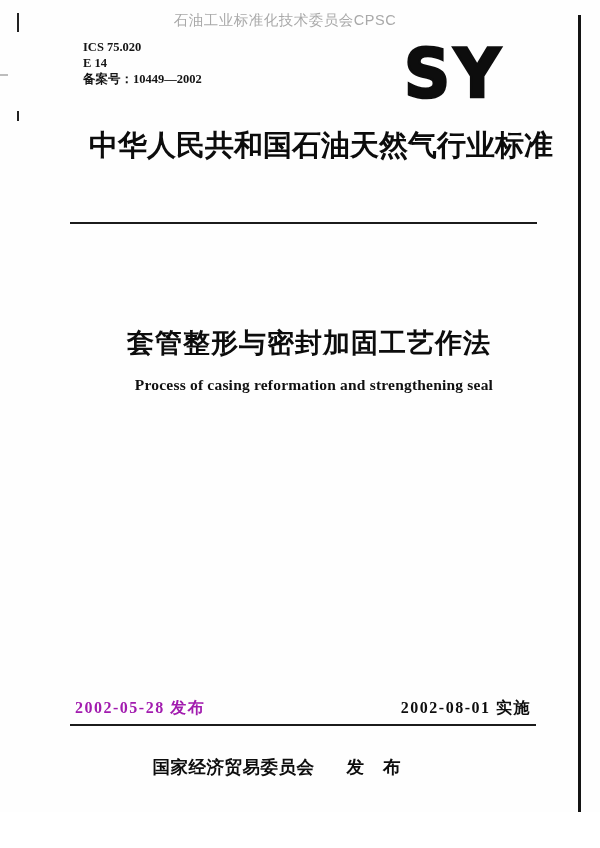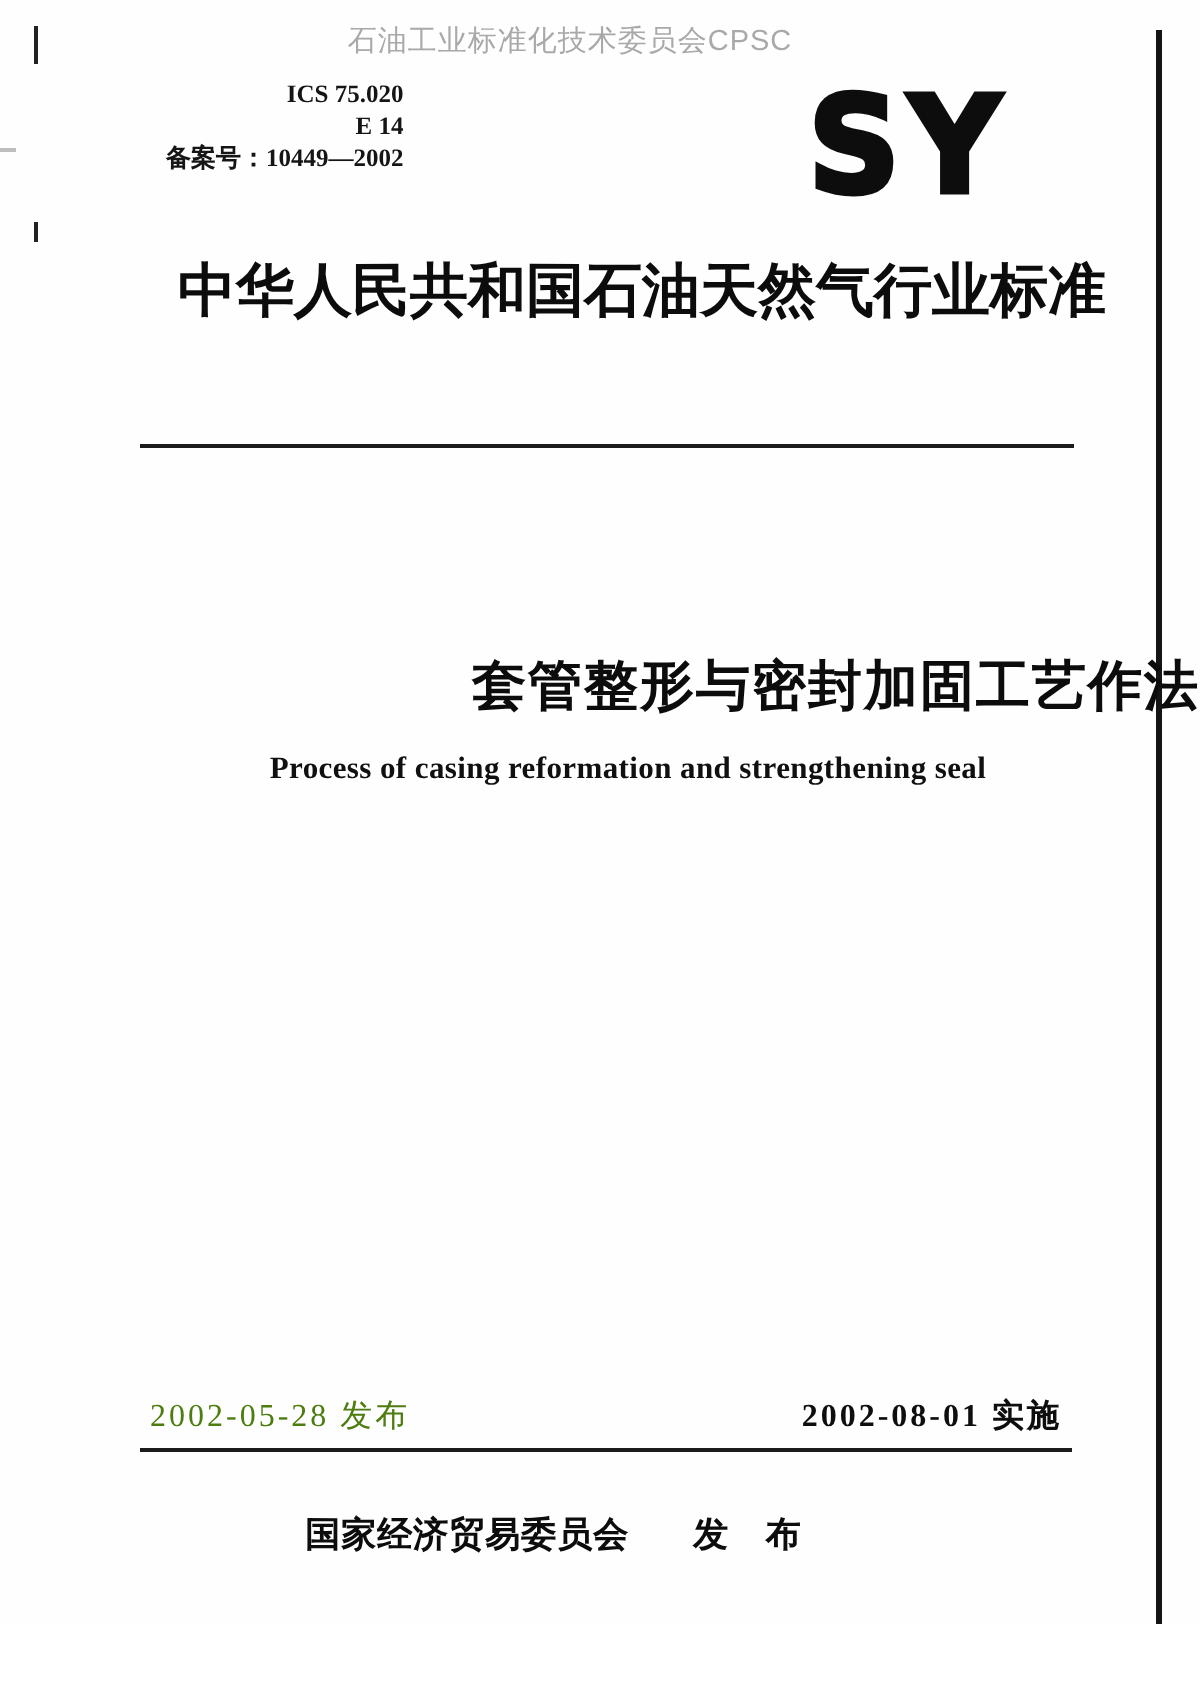--- a/index.html
+++ b/index.html
@@ -24,21 +24,20 @@
   }
   
   .ics-block {
     position: absolute;
     left: 83px; top: 39px;
     font-family: "Liberation Serif", serif;
     font-weight: bold;
     font-size: 12.5px;
     line-height: 16px;
     color: #151515;
-    text-align: right;
   }
   
   .sy-logo {
     position: absolute;
     left: 404px; top: 42px;
     font-family: "DejaVu Sans", sans-serif;
     font-weight: 900;
     font-size: 64px;
     line-height: 64px;
     letter-spacing: 4px;
@@ -87,21 +86,21 @@
   .rule-top {
     position: absolute;
     left: 70px; top: 222px;
     width: 467px; height: 2px;
     background: #1b1b1b;
   }
   
   .doc-title-cn {
     position: absolute;
     left: 0; right: 0; top: 325px;
-    text-align: right;
+    text-align: center;
     font-family: "Liberation Sans", sans-serif;
     font-weight: bold;
     font-size: 27px;
     letter-spacing: 1px;
     color: #0c0c0c;
     padding-left: 18px;
   }
   .doc-title-en {
     position: absolute;
     left: 0; right: 0; top: 376px;
@@ -111,24 +110,24 @@
     font-size: 15.5px;
     letter-spacing: 0.2px;
     color: #101010;
     padding-left: 28px;
   }
   
   .date-issue {
     position: absolute;
     left: 75px; top: 698px;
     font-family: "Liberation Serif", serif;
-    font-weight: normal;
+    font-weight: bold;
     font-size: 16px;
     letter-spacing: 1.5px;
-    color: #4d7c0f;
+    color: #a21caf;
   }
   .date-impl {
     position: absolute;
     right: 69px; top: 698px;
     font-family: "Liberation Serif", serif;
     font-weight: bold;
     font-size: 16px;
     letter-spacing: 1.5px;
     color: #0e0e0e;
   }

